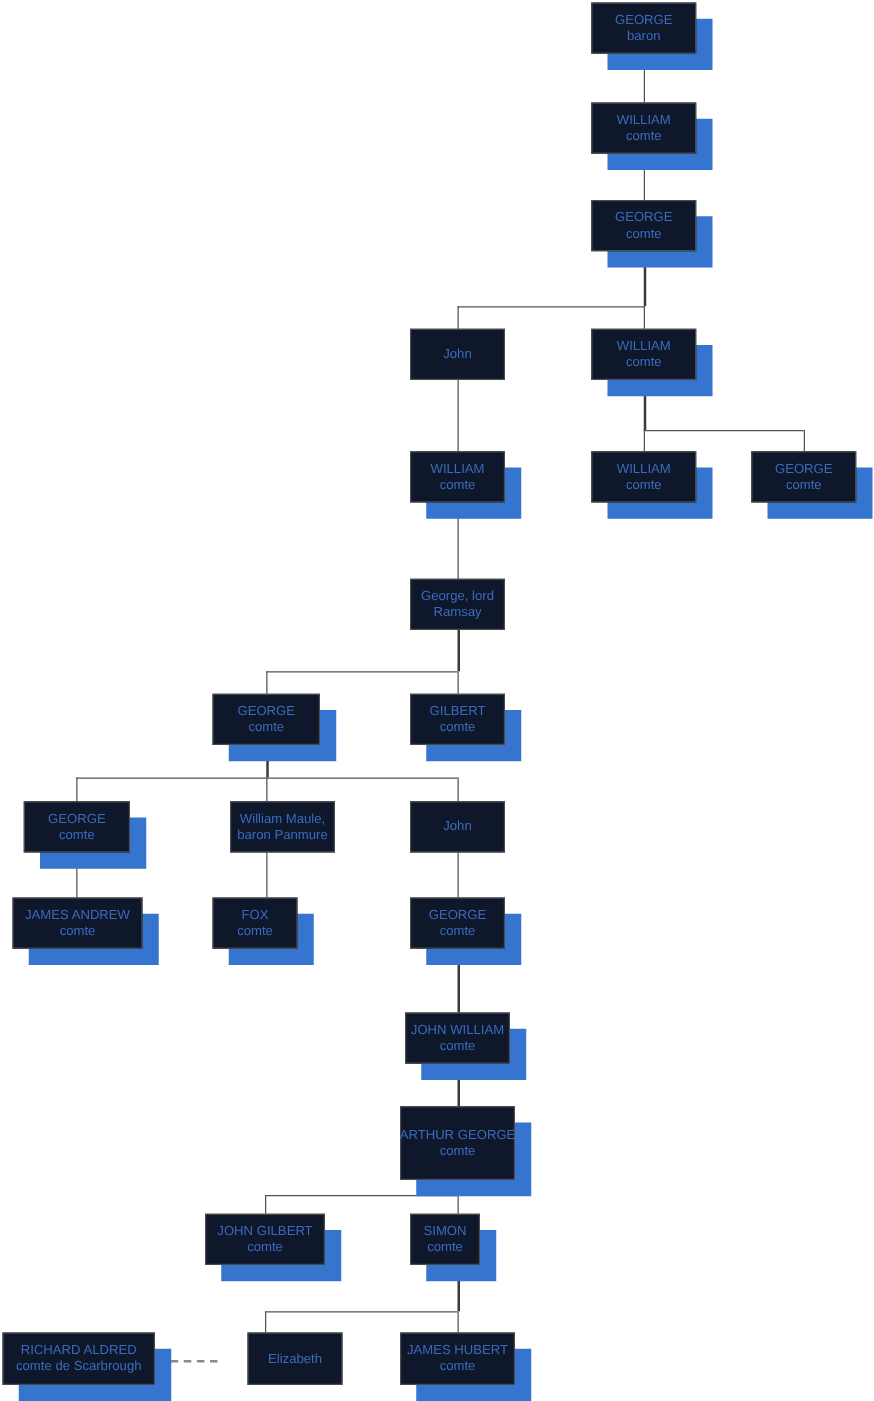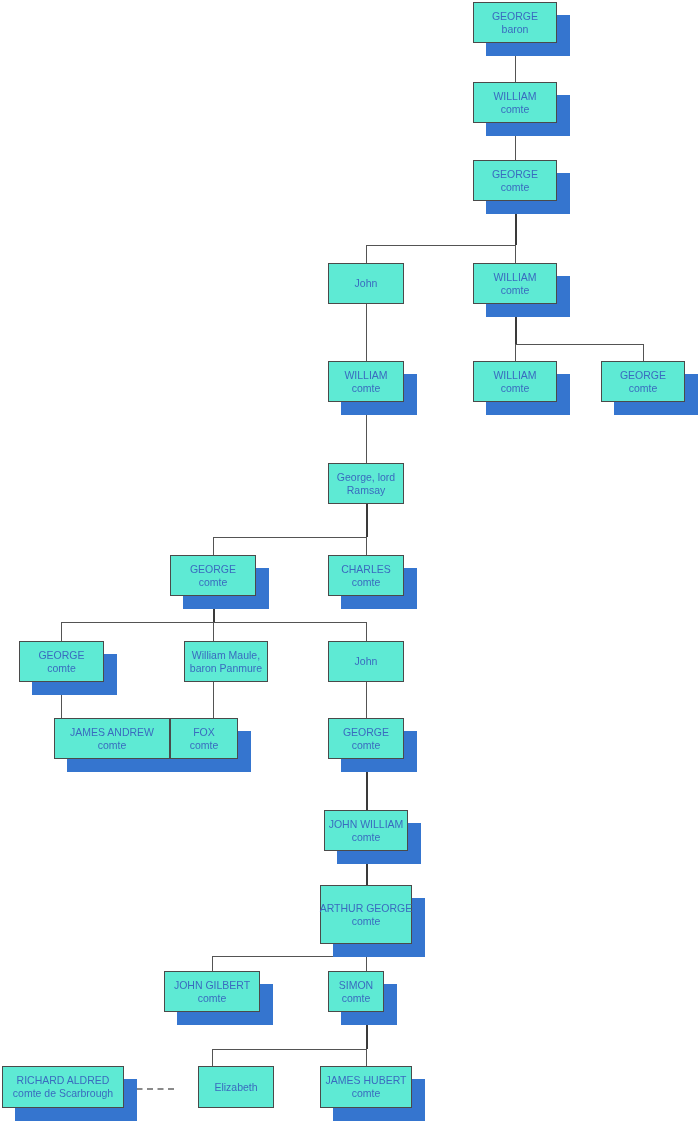--- a/index.html
+++ b/index.html
@@ -42,21 +42,21 @@
     height: 100%;
     background: #3575cf;
   }
   .node .boxy {
     position: absolute;
     left: 0;
     top: 0;
     width: 100%;
     height: 100%;
     box-sizing: border-box;
-    background: #5eead4;
+    background: #0f172a;
     border: 1px solid #4a4a4a;
     display: flex;
     flex-direction: column;
     align-items: center;
     justify-content: center;
     color: #3a6bbf;
     font-size: 10.5px;
     line-height: 13px;
     text-align: center;
     padding: 0 3px;
@@ -171,21 +171,21 @@
       <div class="node" style="left: 170px; top: 555px; width: 86px; height: 41px;">
         <div class="shadow"></div>
         <div class="boxy">
           <div class="l1">GEORGE</div>
           <div class="l2">comte</div>
         </div>
       </div>
       <div class="node" style="left: 328px; top: 555px; width: 76px; height: 41px;">
         <div class="shadow"></div>
         <div class="boxy">
-          <div class="l1">CHARLES</div>
+          <div class="l1">GILBERT</div>
           <div class="l2">comte</div>
         </div>
       </div>
       <div class="node" style="left: 19px; top: 641px; width: 85px; height: 41px;">
         <div class="shadow"></div>
         <div class="boxy">
           <div class="l1">GEORGE</div>
           <div class="l2">comte</div>
         </div>
       </div>
@@ -193,21 +193,21 @@
         <div class="boxy">
           <div class="l1">William Maule,</div>
           <div class="l2">baron Panmure</div>
         </div>
       </div>
       <div class="node noshadow" style="left: 328px; top: 641px; width: 76px; height: 41px;">
         <div class="boxy">
           <div class="l1">John</div>
         </div>
       </div>
-      <div class="node" style="left: 10px; top: 718px; width: 116px; height: 41px; margin-left: 44px;">
+      <div class="node" style="left: 10px; top: 718px; width: 104px; height: 41px;">
         <div class="shadow"></div>
         <div class="boxy">
           <div class="l1">JAMES ANDREW</div>
           <div class="l2">comte</div>
         </div>
       </div>
       <div class="node" style="left: 170px; top: 718px; width: 68px; height: 41px;">
         <div class="shadow"></div>
         <div class="boxy">
           <div class="l1">FOX</div>

